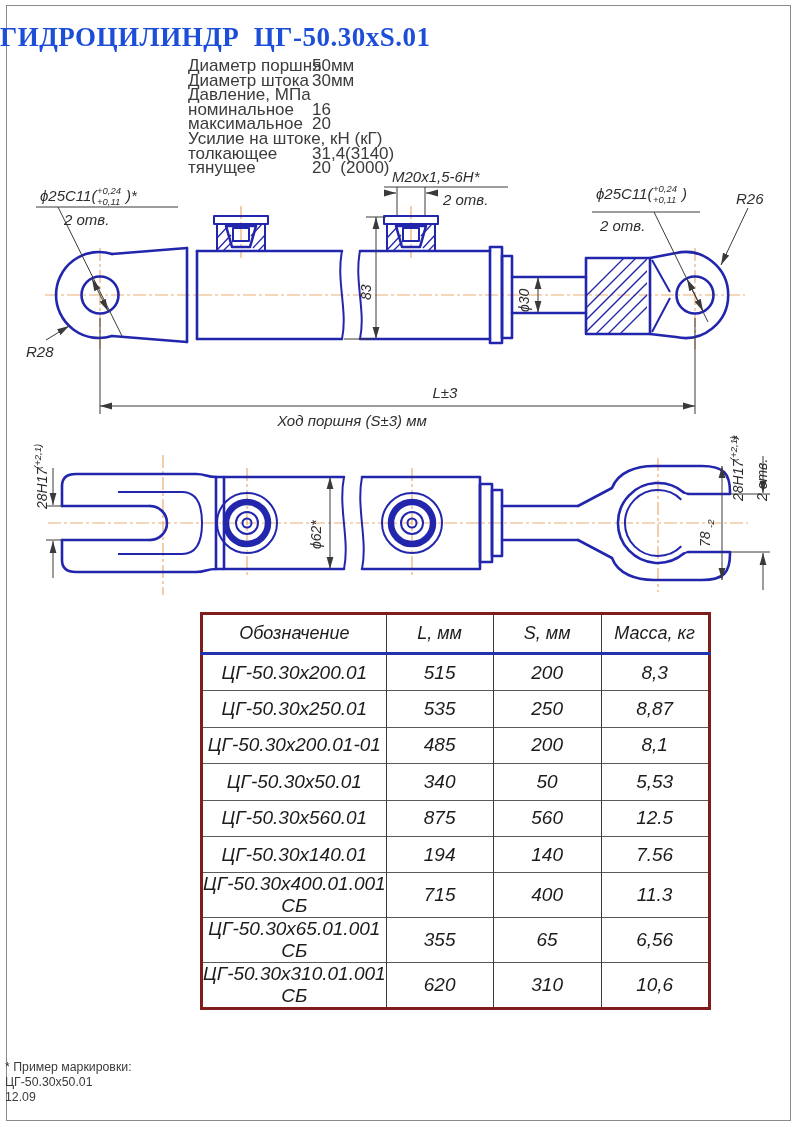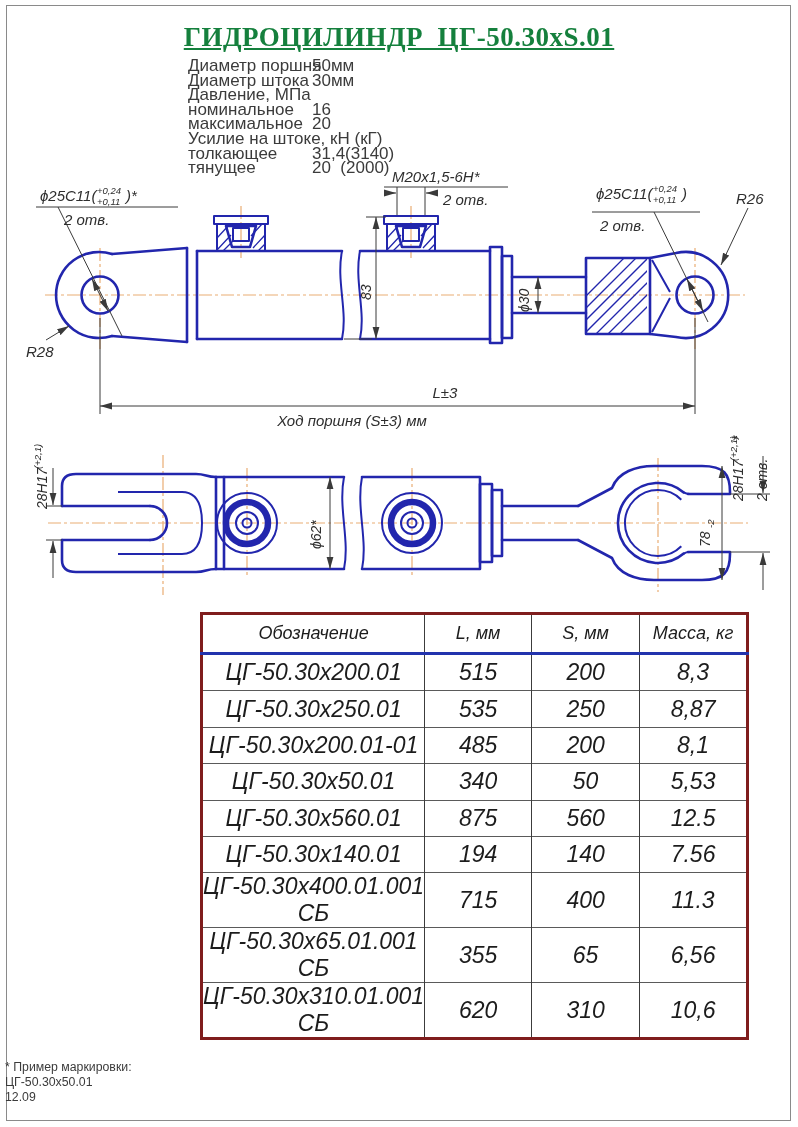--- a/index.html
+++ b/index.html
@@ -1,42 +1,42 @@
 <!DOCTYPE html>
 <html><head>
 <meta charset="utf-8">
 <style>
   html,body{margin:0;padding:0;background:#fff;}
   body{width:798px;height:1127px;position:relative;overflow:hidden;
        font-family:"Liberation Sans",sans-serif;color:#222;}
   .frame{position:absolute;left:6px;top:5px;right:7px;bottom:6px;
          border:1px solid #8a8a8a;pointer-events:none;}
-  .title{position:absolute;left:0;right:0;top:22px;text-align:center;
+  .title{position:absolute;left:0;right:0;top:22px;text-align:left;
          font-family:"Liberation Serif",serif;font-weight:bold;font-size:27px;
-         letter-spacing:.5px;white-space:pre;color:#15803d;text-decoration:underline;}
+         letter-spacing:.5px;white-space:pre;color:#1d4ed8;}
   .specs{position:absolute;left:176px;top:59px;font-size:17px;line-height:14.6px;
          color:#3b3b3b;margin-left:12px;}
   .spec-row{white-space:pre;}
   .spec-label{display:inline-block;width:124px;}
   svg text{font-family:"Liberation Sans",sans-serif;}
   .dtx{font-size:15px;font-style:italic;fill:#2e2e2e;}
   .dts{font-size:9.5px;font-style:italic;fill:#2e2e2e;}
   .rtx{font-size:14px;font-style:italic;fill:#2e2e2e;}
   .bl{stroke:#2226ad;fill:none;stroke-width:2.6;stroke-linejoin:round;stroke-linecap:round;}
   .bl2{stroke:#2226ad;fill:none;stroke-width:2;stroke-linejoin:round;}
   .blh{stroke:#2226ad;fill:none;stroke-width:1.3;}
   .cl{stroke:#e9ad74;fill:none;stroke-width:1.2;stroke-dasharray:13 3 3 3;}
   .dm{stroke:#3a3a3a;fill:none;stroke-width:1;}
   
   .tblwrap{position:absolute;left:200px;top:612px;}
   table{border-collapse:collapse;table-layout:fixed;border:3px solid #7f1d1d;}
   th,td{padding:0;text-align:center;vertical-align:middle;overflow:hidden;}
   th{height:37px;font-style:italic;font-weight:normal;font-size:18px;
      border-bottom:3px solid #2233ad;color:#1c1c1c;}
-  td{height:35.4px;font-style:italic;font-size:23px;color:#1c1c1c;}
+  td{height:35.4px;font-style:italic;font-size:19px;color:#1c1c1c;}
   th+th,td+td{border-left:1.4px solid #3c3c3c;}
   tbody tr+tr td{border-top:1.4px solid #5a5a5a;text-align:center;}
   .c0{width:172px;}.c1{width:106px;}.c2{width:107px;}.c3{width:106px;}
   .footer{position:absolute;left:5px;top:1060px;font-size:12.3px;line-height:15px;color:#3b3b3b;}
 </style>
 </head>
 <body>
 
 <div class="frame"></div>
 

